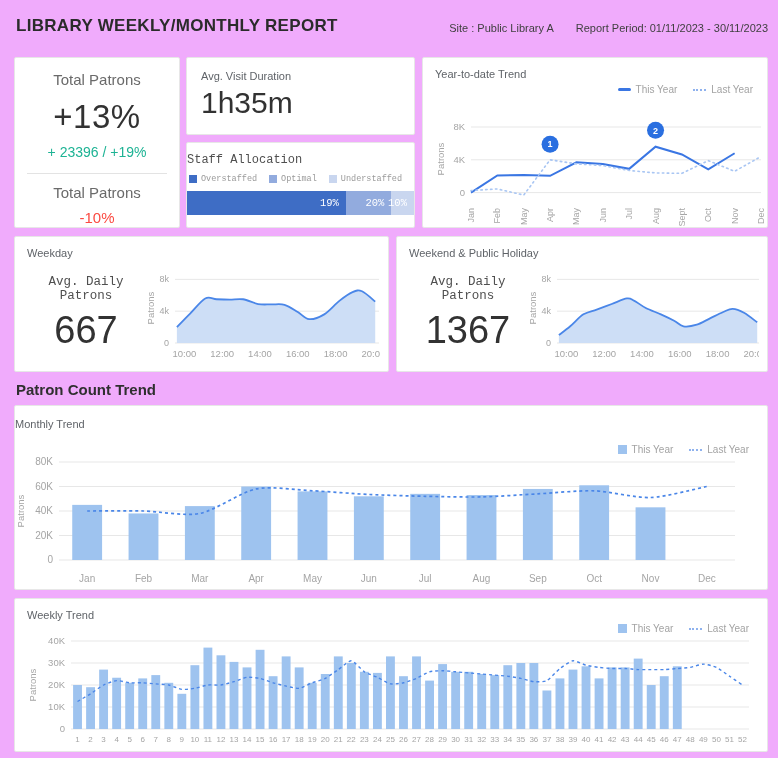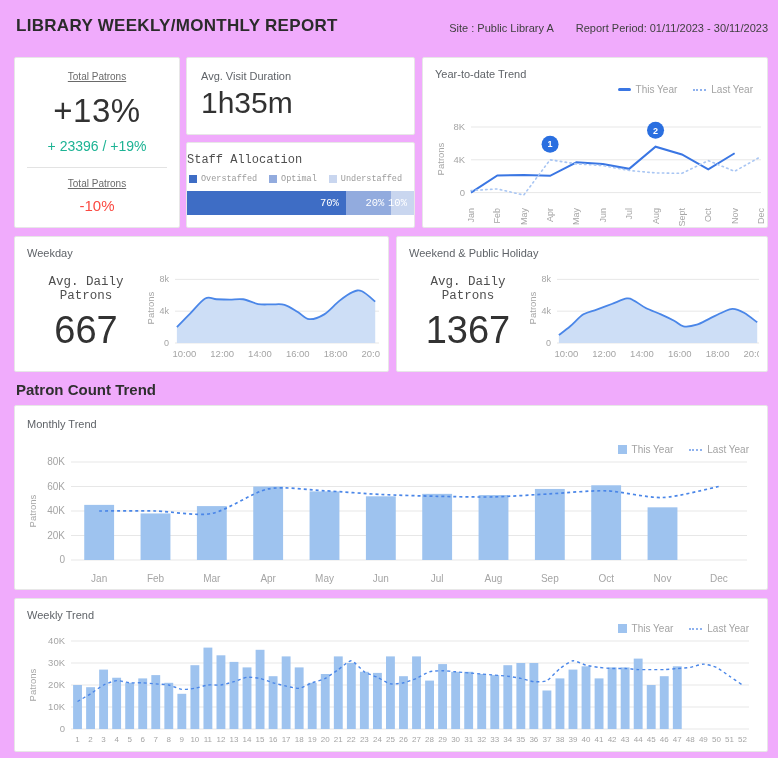--- a/index.html
+++ b/index.html
@@ -9,21 +9,21 @@
   
   .hdr { position:absolute; left:16px; right:10px; top:16px; display:flex; justify-content:space-between; align-items:flex-end; }
   .hdr h1 { font-size:17px; font-weight:600; color:#2b2b2b; letter-spacing:.3px; }
   .hdr .meta { display:flex; gap:22px; font-size:11px; color:#3f3f3f; padding-bottom:2px; }
 
   .card { position:absolute; background:#fff; border:1px solid #e7e7e7; border-radius:2px; }
   .card-title { font-size:11px; color:#5f6368; }
 
   
   .card-a { left:14px; top:57px; width:166px; height:171px; text-align:center; padding-top:13px; }
-  .kpi-label { font-size:10px; color:#6a6a6a;text-decoration:underline; }
+  .kpi-label { font-size:15px; color:#6a6a6a; }
   .kpi-big { font-size:33px; color:#323232; margin-top:10px; letter-spacing:.5px; }
   .kpi-sub { font-size:14px; color:#1db394; margin-top:8px; }
   .card-a hr { border:none; border-top:1px solid #e3e3e3; margin:13px 12px 10px 12px; }
   .kpi-neg { font-size:15px; color:#fb4a42; margin-top:8px; }
 
   
   .card-b1 { left:186px; top:57px; width:229px; height:78px; padding:12px 14px; }
   .kpi-duration { font-size:30px; color:#323232; margin-top:4px; }
 
   
@@ -48,21 +48,21 @@
   .card-e { left:396px; top:236px; width:372px; height:136px; padding:10px 8px 4px 12px; }
   .hbody { display:flex; }
   .hkpi { width:118px; text-align:center; padding-top:16px; flex:none; }
   .hkpi .lbl { font-size:12.5px; color:#4f4f4f;font-family:Liberation Mono, monospace; }
   .hkpi .val { font-size:38px; color:#323232; margin-top:6px; }
 
   
   .section-title { position:absolute; left:16px; top:381px; font-size:15px; color:#2f2f2f; font-weight:600; }
 
   
-  .card-f { left:14px; top:405px; width:754px; height:185px; padding:12px 12px 2px 12px; }
+  .card-f { left:14px; top:405px; width:754px; height:185px; padding:12px 12px 2px 0; }
   .card-g { left:14px; top:598px; width:754px; height:154px; padding:10px 12px 2px 12px; }
   .card-f .legend { right:18px; top:38px; }
   .card-g .legend { right:18px; top:24px; }
 
   svg text { font-family:"Liberation Sans", sans-serif; }
   .chart-host { display:block; }
 </style>
 </head>
 <body>
 
@@ -100,21 +100,21 @@
         <span class="li">
           <span class="sw" style="background: rgb(146, 171, 222);"></span>
           <span>Optimal</span>
         </span>
         <span class="li">
           <span class="sw" style="background: rgb(201, 214, 239);"></span>
           <span>Understaffed</span>
         </span>
       </div>
     <div class="staff-bar" id="staff-bar">
-        <div class="seg" style="width: 70%; background: rgb(62, 109, 197);">70%</div>
+        <div class="seg" style="width: 70%; background: rgb(62, 109, 197);">19%</div>
         <div class="seg" style="width: 20%; background: rgb(146, 171, 222);">20%</div>
         <div class="seg" style="width: 10%; background: rgb(201, 214, 239);">10%</div>
       </div>
   </div>
 
   <div class="card card-c">
     <div class="card-title">Year-to-date Trend</div>
     <div class="legend">
       <span class="li">
           <span class="sw-line"></span>

